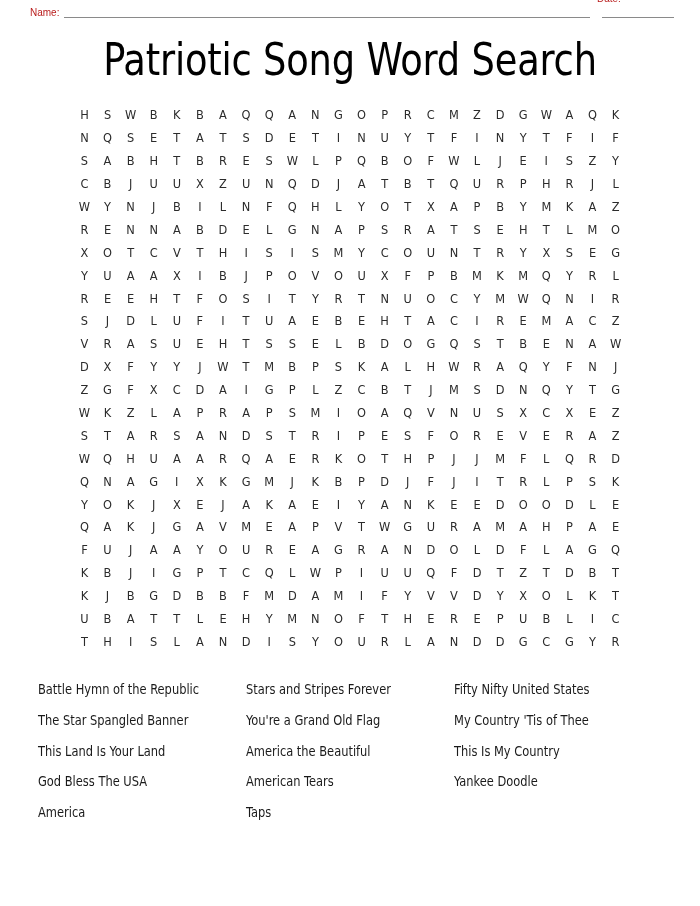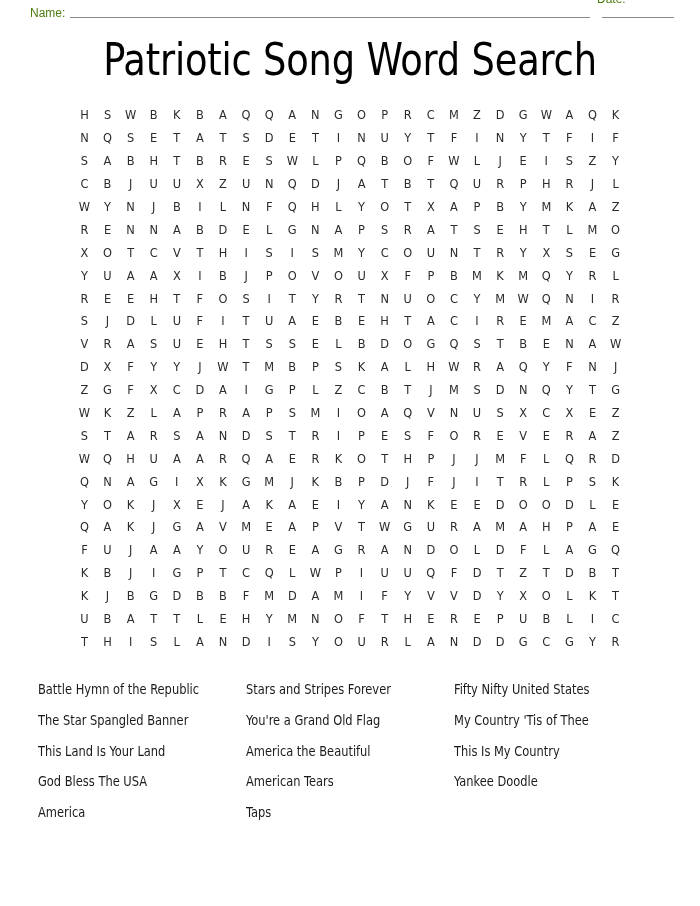--- a/index.html
+++ b/index.html
@@ -18,22 +18,22 @@
 
   
   .header-row {
     display: flex;
     align-items: flex-end;
     padding: 4px 26px 0 30px;
     height: 20px;
     box-sizing: border-box;
   }
   .field-label {
-    font-size: 12px;
-    color: #4d7c0f;
+    font-size: 10px;
+    color: #b91c1c;
     white-space: nowrap;
     line-height: 14px;
   }
   .field-rule {
     border-bottom: 1px solid #8a8a8a;
     height: 11px;
     margin: 0 0 2px 5px;
   }
   .name-rule { flex: 1 1 auto; }
   .date-wrap {

